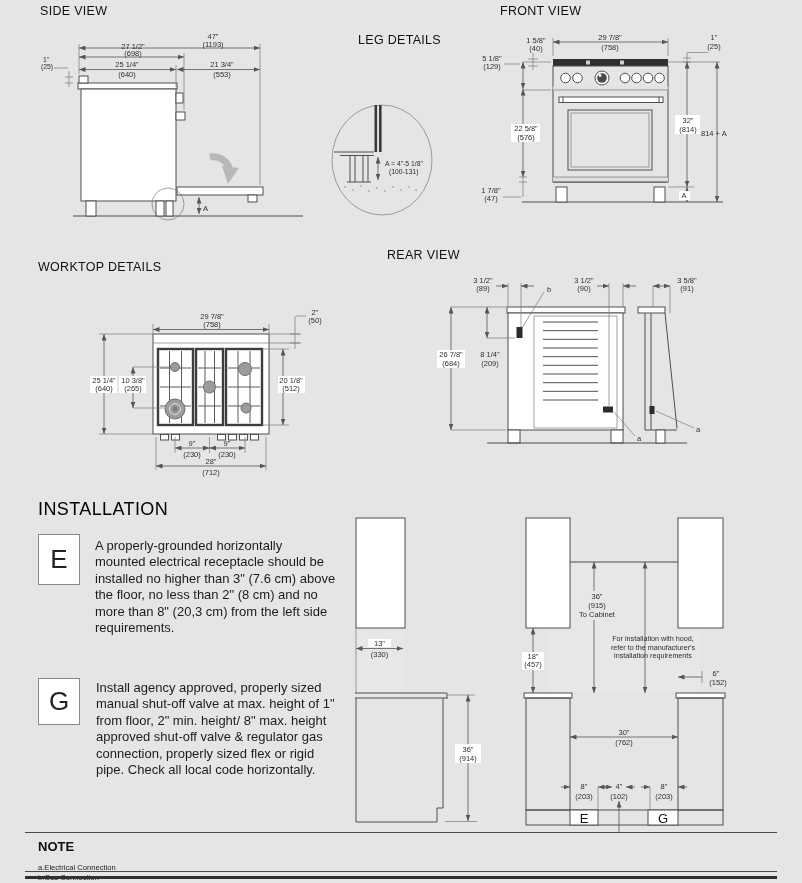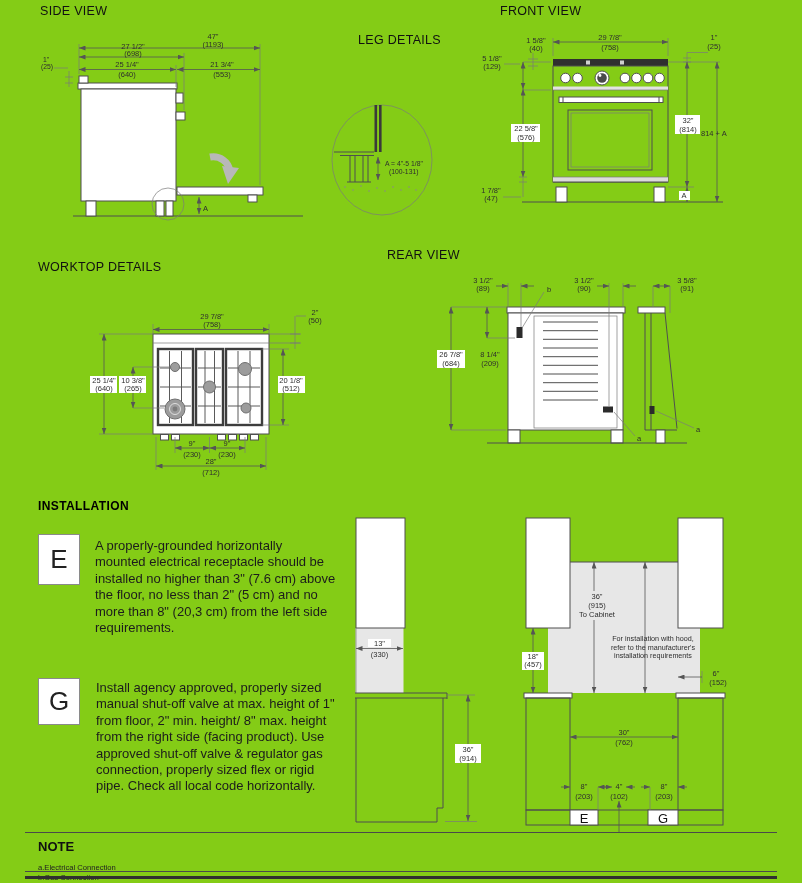--- a/index.html
+++ b/index.html
@@ -1,19 +1,19 @@
 <!DOCTYPE html>
 <html><head>
 <meta charset="utf-8">
 <style>
   html,body{margin:0;padding:0;background:#fff;}
-  .page{position:relative;width:802px;height:883px;background:#84cc16;overflow:hidden;
+  .page{position:relative;width:802px;height:883px;background:#e5e5e5;overflow:hidden;
         font-family:"Liberation Sans",sans-serif;color:#222;}
   .vtitle{position:absolute;font-size:12.5px;font-weight:500;letter-spacing:.3px;color:#111;white-space:nowrap;}
-  .inst-head{position:absolute;left:38px;top:499px;font-size:12px;font-weight:bold;letter-spacing:.4px;color:#000;}
+  .inst-head{position:absolute;left:38px;top:499px;font-size:18px;font-weight:normal;letter-spacing:.4px;color:#000;}
   .kbox{position:absolute;width:40px;border:1.5px solid #8a8a8a;background:#fff;
         display:flex;align-items:center;justify-content:center;font-size:26px;color:#222;}
   .para{position:absolute;font-size:13px;line-height:16.4px;color:#1c1c1c;white-space:nowrap;}
   .rule-thin{position:absolute;height:0;border-top:1.2px solid #4a4a4a;}
   .rule-thick{position:absolute;height:3px;background:#303030;}
   .note-title{position:absolute;left:38px;top:839px;font-size:13px;color:#111;font-weight:bold;}
   .note-line{position:absolute;left:38px;font-size:7.6px;color:#222;margin-top:12px;}
   svg.drw{position:absolute;overflow:visible;}
   svg text{font-family:"Liberation Sans",sans-serif;fill:#2e2e2e;}
   .ln{stroke:#4f4f4f;stroke-width:1;fill:none;}
@@ -381,33 +381,32 @@
 
   <div class="inst-head">INSTALLATION</div>
 
   <div class="kbox" style="left:38px;top:534px;height:49px">
     <span>E</span>
   </div>
   <div class="para" style="left:95px;top:538px">
     <div>A properly-grounded horizontally</div>
     <div>mounted electrical receptacle should be</div>
     <div>installed no higher than 3" (7.6 cm) above</div>
-    <div>the floor, no less than 2" (5 cm) and no</div>
+    <div>the floor, no less than 2" (8 cm) and no</div>
     <div>more than 8" (20,3 cm) from the left side</div>
     <div>requirements.</div>
   </div>
 
   <div class="kbox" style="left:38px;top:678px;height:45px">
     <span>G</span>
   </div>
   <div class="para" style="left:96px;top:680px">
     <div>Install agency approved, properly sized</div>
     <div>manual shut-off valve at max. height of 1"</div>
     <div>from floor, 2" min. height/ 8" max. height</div>
-    <div>from the right side (facing product). Use</div>
     <div>approved shut-off valve &amp; regulator gas</div>
     <div>connection, properly sized flex or rigid</div>
     <div>pipe. Check all local code horizontally.</div>
   </div>
 
   <svg class="drw" style="left:340px;top:510px;width:462px;height:325px" viewBox="340 510 462 325">
     <defs>
       <marker id="a6" markerUnits="userSpaceOnUse" markerWidth="7" markerHeight="5" refX="6.5" refY="2.5" orient="auto-start-reverse">
         <path d="M0,0 L6.5,2.5 L0,5 Z" fill="#555"></path>
       </marker>

